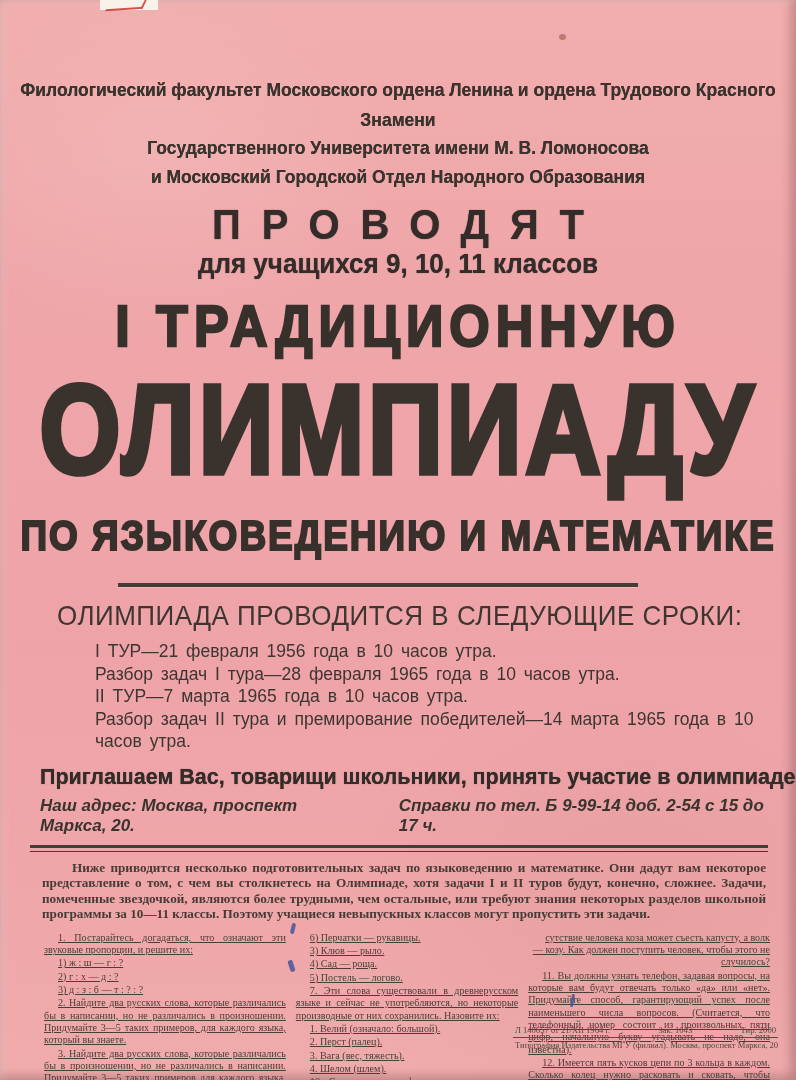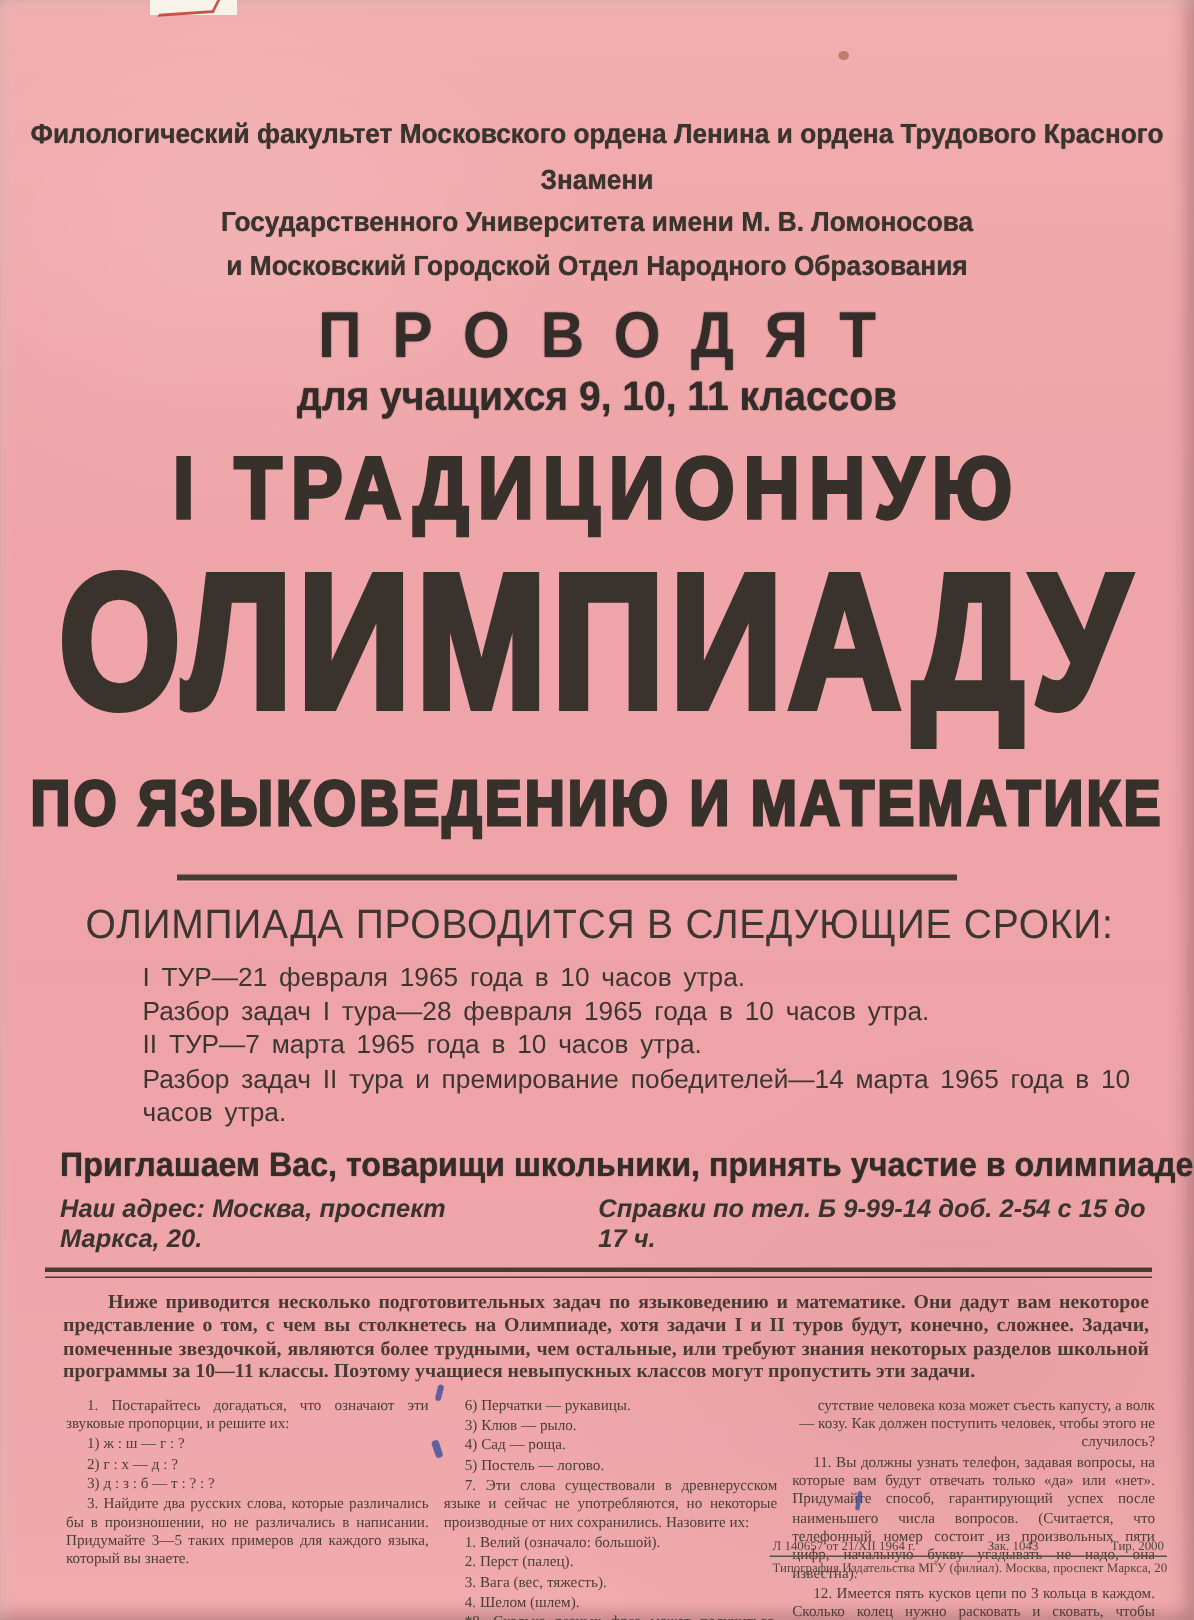--- a/index.html
+++ b/index.html
@@ -48,21 +48,21 @@
   .rule2{margin:9px 28px 0 30px;border-top:3px solid #453c35;border-bottom:1px solid #453c35;height:3px;}
 
   .intro{margin:8px 30px 0 42px;font-family:"Liberation Serif", serif;font-weight:bold;font-size:13.2px;
     line-height:15.6px;text-align:justify;text-indent:30px;color:#463b35;}
 
   .cols{display:flex;gap:10px;margin:10px 26px 0 44px;height:196px;}
   .col{font-family:"Liberation Serif", serif;font-size:10.1px;line-height:12.3px;color:#4a3e38;text-align:justify;}
   .col-1{width:248px;}
   .col-2{width:228px;}
   .col-3{width:248px;}
-  .col p{margin:0 0 1px 0;}
+  .col p{margin:0 0 1px 0;text-decoration:underline;}
   .col p.p{text-indent:14px;}
   .col p.i{margin-left:14px;text-align:left;text-indent:0;}
   .col p.c{text-indent:14px;text-align:right;}
 
   .imprint{position:absolute;right:18px;bottom:30px;width:265px;font-family:"Liberation Serif", serif;font-size:8.6px;color:#53463f;}
   .imprint-top{display:flex;justify-content:space-between;padding:0 2px 2px 2px;border-bottom:1px solid #5a4c44;}
   .imprint-bot{padding:2px 18px 0 2px;white-space:nowrap;}
 
   .ink-mark{position:absolute;background:#3c4f9c;opacity:.8;border-radius:2px;}
   .ink-8{left:291px;top:923px;width:4px;height:11px;transform:rotate(14deg);}
@@ -86,21 +86,21 @@
   <div class="audience">для учащихся 9, 10, 11 классов</div>
 
   <div class="t1">I ТРАДИЦИОННУЮ</div>
   <div class="t2">ОЛИМПИАДУ</div>
   <div class="t3">ПО ЯЗЫКОВЕДЕНИЮ И МАТЕМАТИКЕ</div>
 
   <div class="rule1"></div>
 
   <div class="sched-head">ОЛИМПИАДА ПРОВОДИТСЯ В СЛЕДУЮЩИЕ СРОКИ:</div>
   <div class="sched-items" id="schedule-items">
-      <div>I ТУР—21 февраля 1965 года в 10 часов утра.</div>
+      <div>I ТУР—21 февраля 1956 года в 10 часов утра.</div>
       <div>Разбор задач I тура—28 февраля 1965 года в 10 часов утра.</div>
       <div>II ТУР—7 марта 1965 года в 10 часов утра.</div>
       <div>Разбор задач II тура и премирование победителей—14 марта 1965 года в 10 часов утра.</div>
     </div>
 
   <div class="invite">Приглашаем Вас, товарищи школьники, принять участие в олимпиаде</div>
   <div class="addr-row">
     <span>Наш адрес: Москва, проспект Маркса, 20.</span>
     <span>Справки по тел. Б 9-99-14 доб. 2-54 с 15 до 17 ч.</span>
   </div>
@@ -108,20 +108,21 @@
   <div class="rule2"></div>
 
   <div class="intro">Ниже приводится несколько подготовительных задач по языковедению и математике. Они дадут вам некоторое представление о том, с чем вы столкнетесь на Олимпиаде, хотя задачи I и II туров будут, конечно, сложнее. Задачи, помеченные звездочкой, являются более трудными, чем остальные, или требуют знания некоторых разделов школьной программы за 10—11 классы. Поэтому учащиеся невыпускных классов могут пропустить эти задачи.</div>
 
   <div class="cols" id="problem-cols">
     <div class="col col-1">
         <p class="p">1. Постарайтесь догадаться, что означают эти звуковые пропорции, и решите их:</p>
         <p class="i">1) ж : ш — г : ?</p>
         <p class="i">2) г : х — д : ?</p>
         <p class="i">3) д : з : б — т : ? : ?</p>
+        <p class="p">2. Найдите два русских слова, которые различались бы в написании, но не различались в произношении. Придумайте 3—5 таких примеров, для каждого языка, который вы знаете.</p>
         <p class="p">3. Найдите два русских слова, которые различались бы в произношении, но не различались в написании. Придумайте 3—5 таких примеров для каждого языка, который вы знаете.</p>
       </div>
     <div class="col col-2">
         <p class="i">6) Перчатки — рукавицы.</p>
         <p class="i">3) Клюв — рыло.</p>
         <p class="i">4) Сад — роща.</p>
         <p class="i">5) Постель — логово.</p>
         <p class="p">7. Эти слова существовали в древнерусском языке и сейчас не употребляются, но некоторые производные от них сохранились. Назовите их:</p>
         <p class="i">1. Велий (означало: большой).</p>
         <p class="i">2. Перст (палец).</p>

